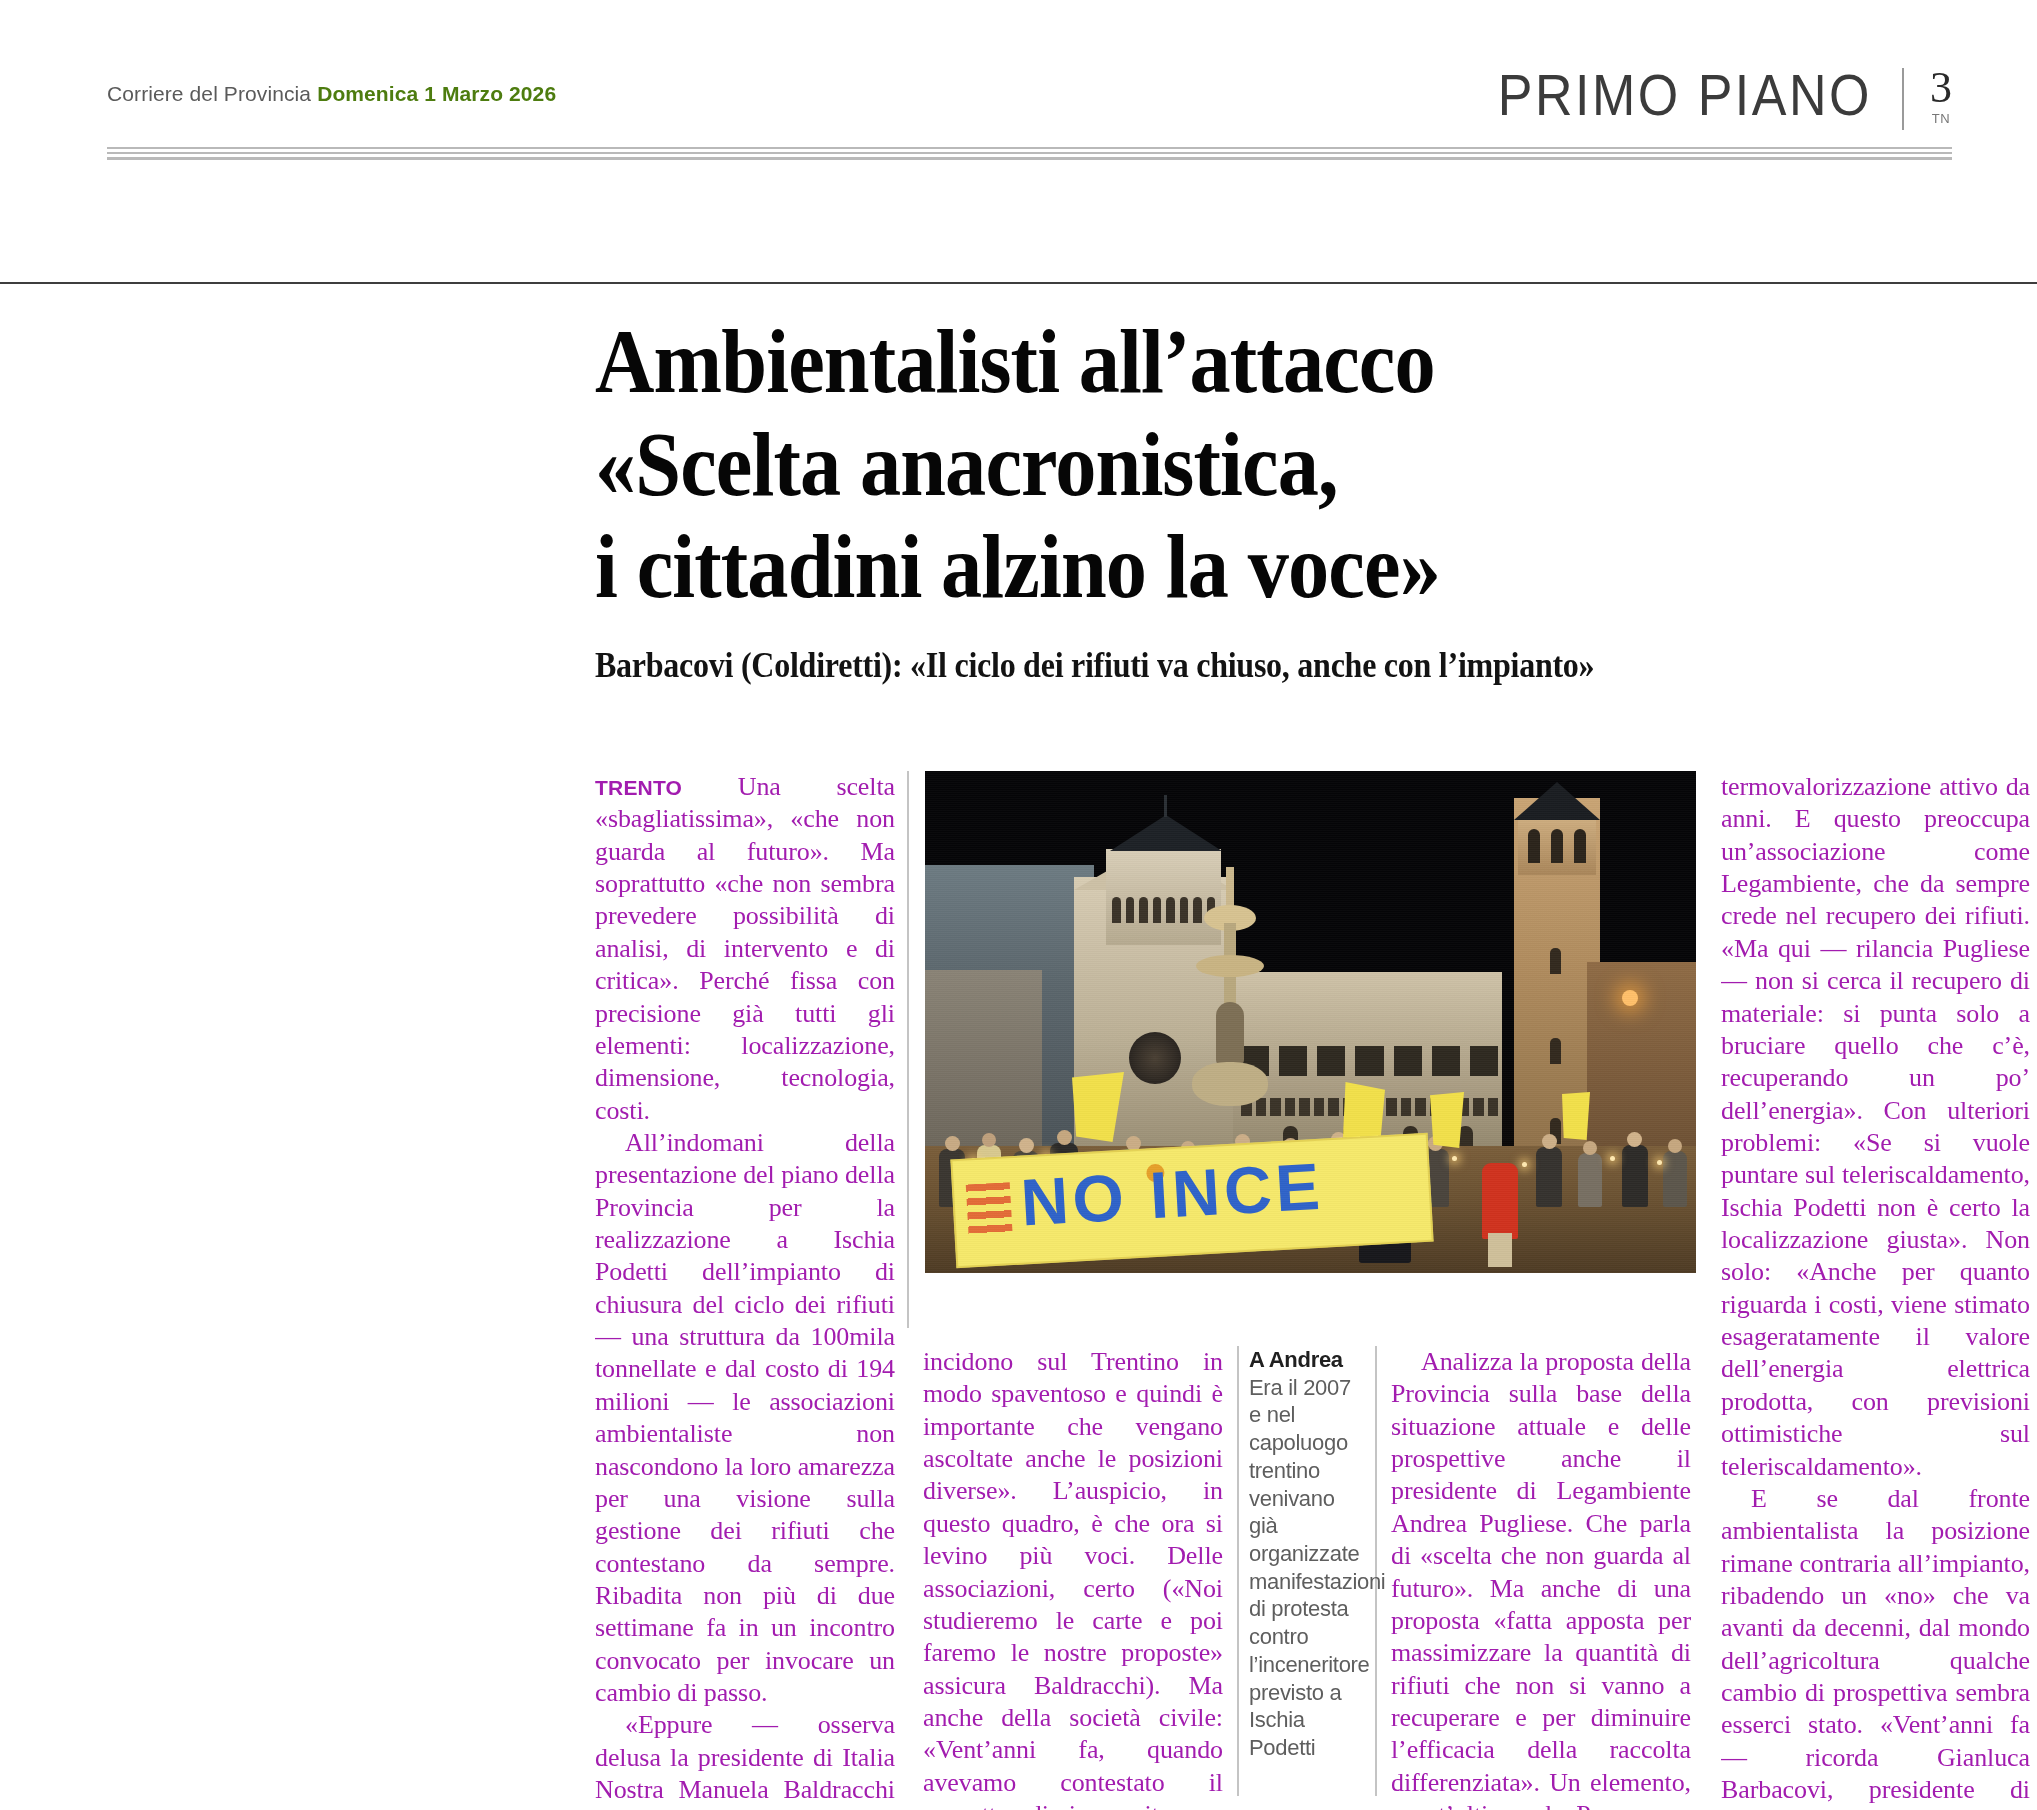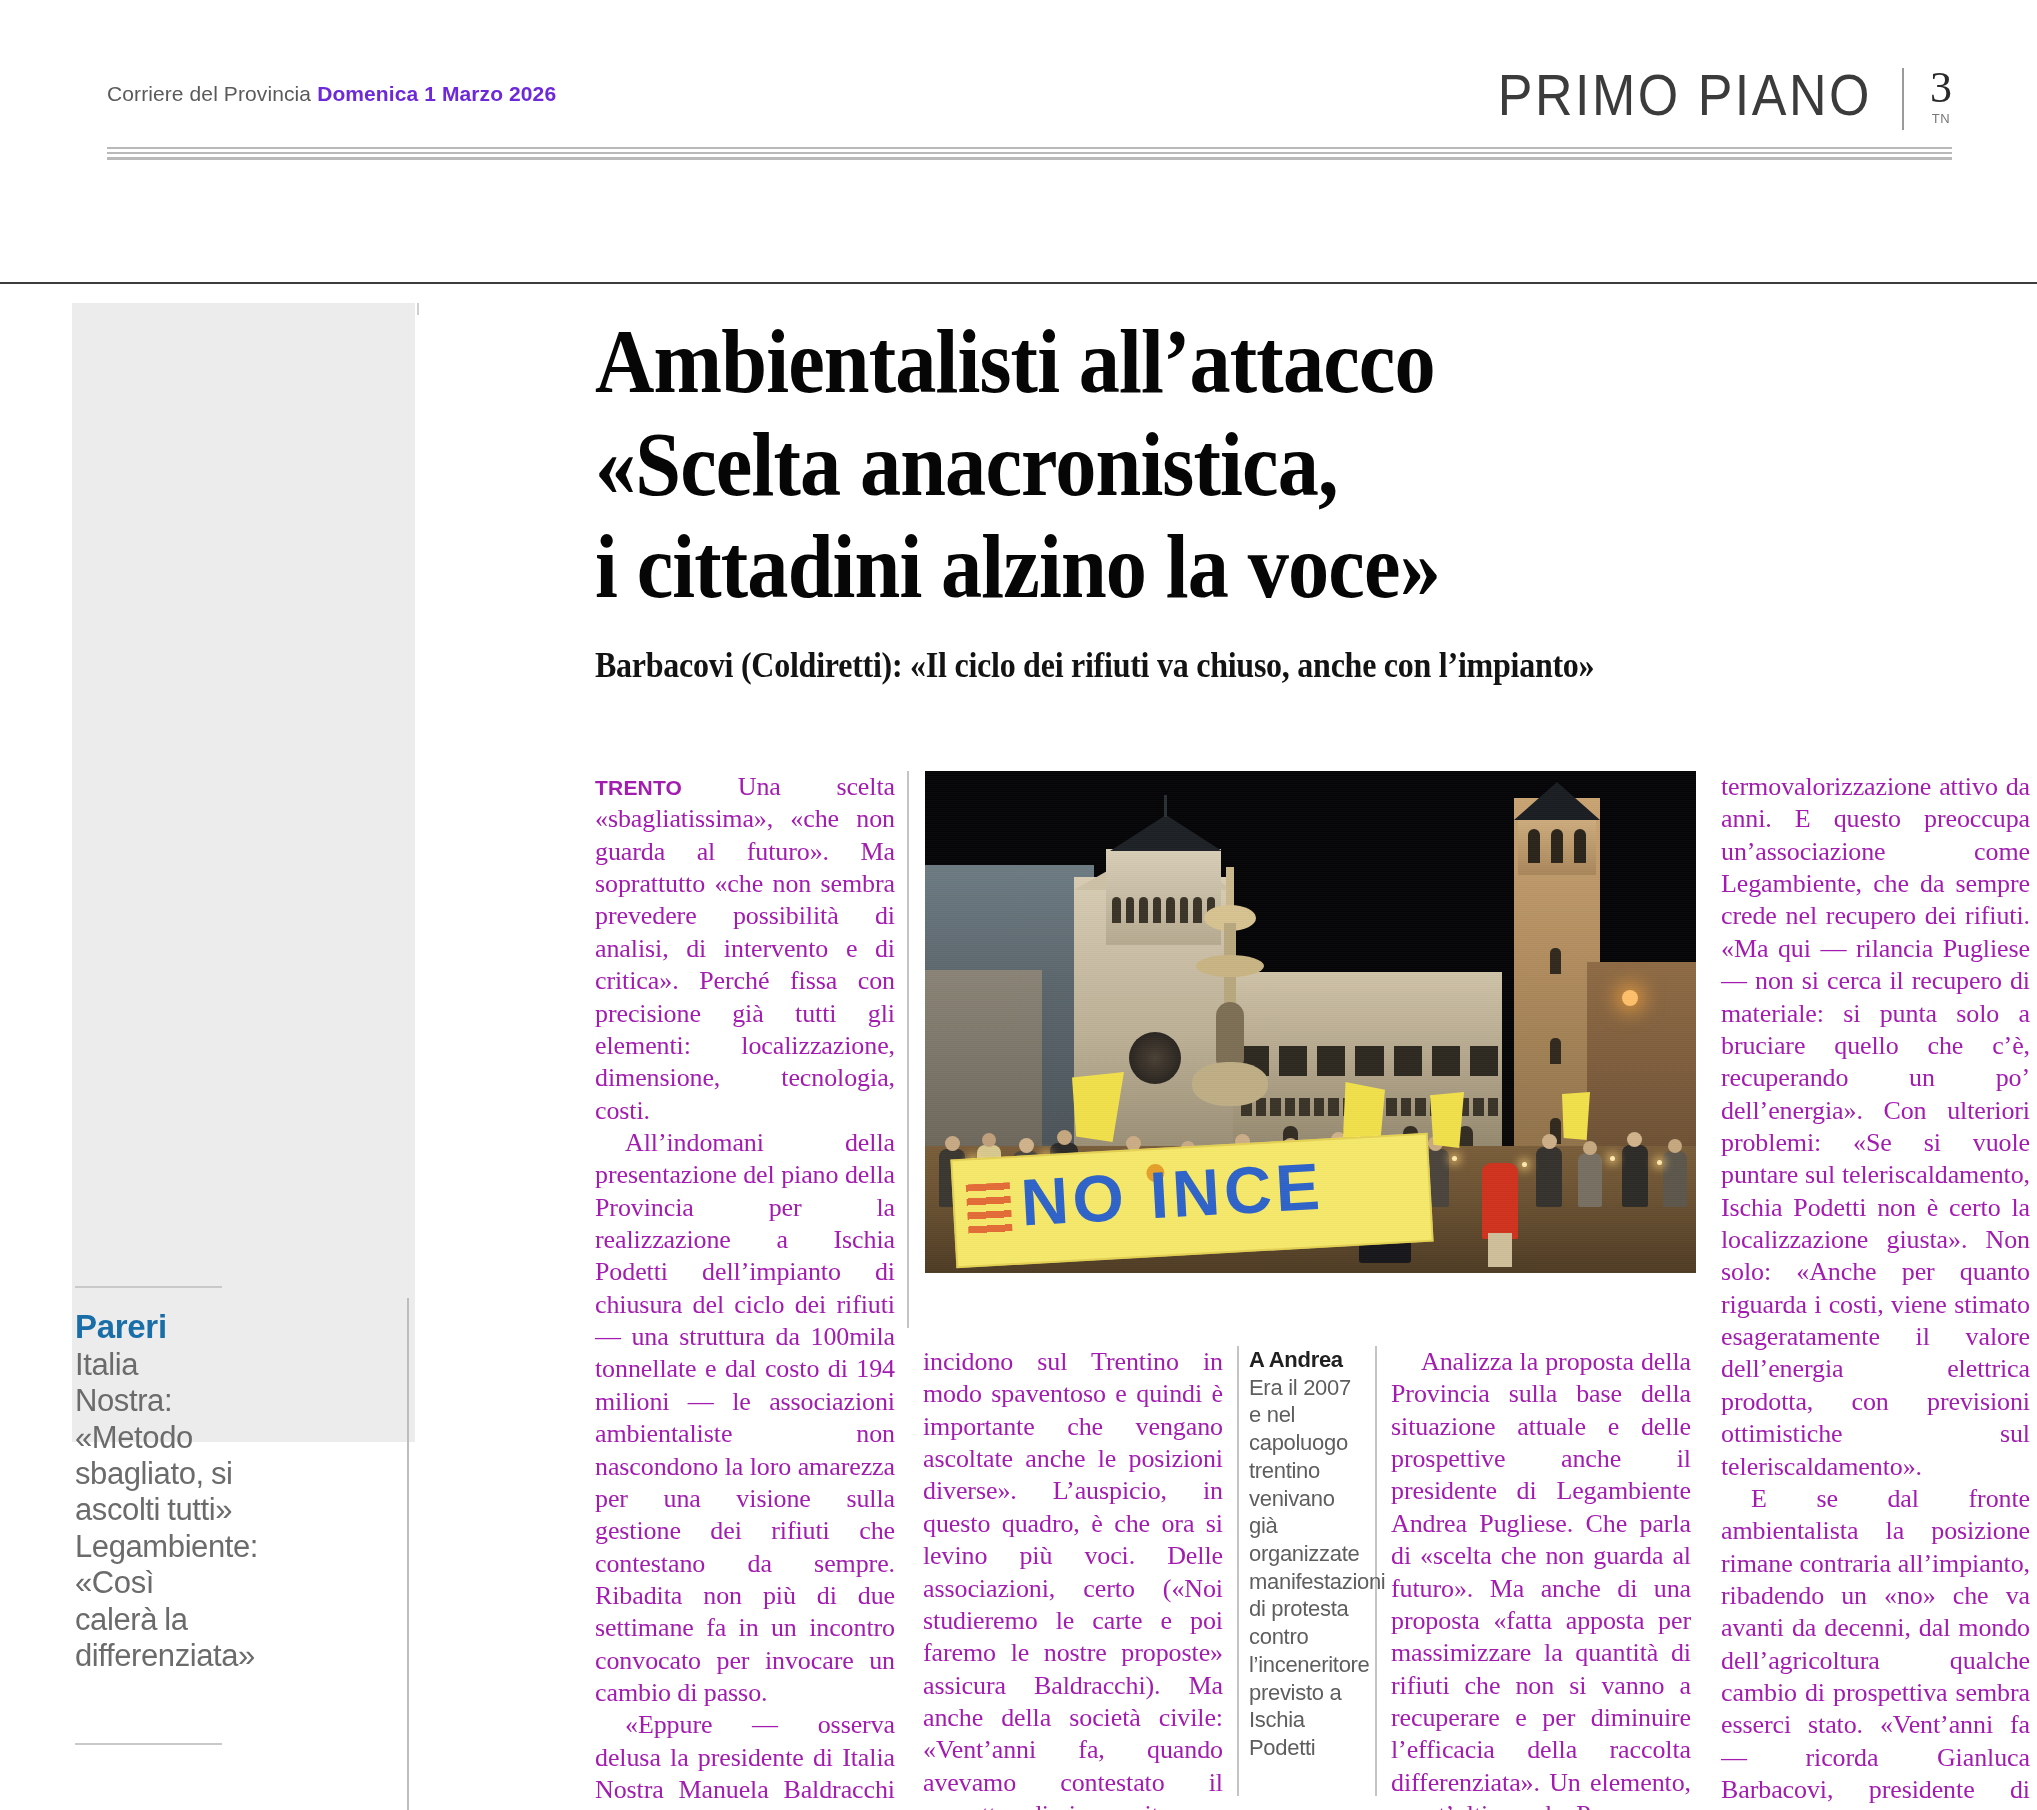--- a/index.html
+++ b/index.html
@@ -15,21 +15,21 @@
   .page { position: absolute; inset: 0; }
 
   
   .masthead { position: absolute; left: 0; top: 0; width: 2038px; height: 169px; }
   .mast-left {
     position: absolute; left: 107px; top: 82px;
     font-family: "Liberation Sans", sans-serif;
     font-size: 21px; letter-spacing: 0.1px; white-space: nowrap;
   }
   .mast-paper { color: #5a5a5a; }
-  .mast-date { color: #6d28d9; font-weight: 700; margin-left: 6px; }
+  .mast-date { color: #4d7c0f; font-weight: 700; margin-left: 6px; }
 
   .mast-right {
     position: absolute; right: 86px; top: 66px;
     display: flex; align-items: flex-start; gap: 0px;
   }
   .section-name {
     font-family: "Liberation Sans", sans-serif;
     font-size: 52px; font-weight: 300; letter-spacing: 2.5px;
     color: #3b3b3b; line-height: 1; white-space: nowrap;
     transform: scaleY(1.12); transform-origin: top right;
@@ -270,32 +270,20 @@
       </div>
     </div>
     <div class="rule-stack">
       <i class="t1"></i>
         <i class="t2"></i>
         <i class="t3"></i>
     </div>
   </div>
   <div class="top-hairline"></div>
 
-  <div class="left-rail">
-    <div class="rail-block">
-      <span class="rail-tick"></span>
-    </div>
-    <div class="pareri-rule-top"></div>
-    <div class="pareri">
-      <div class="pareri-title">Pareri</div>
-      <div class="pareri-body">Italia Nostra: «Metodo sbagliato, si ascolti tutti» Legambiente: «Così calerà la differenziata»</div>
-    </div>
-    <div class="pareri-rule-bot"></div>
-    <div class="rail-divider"></div>
-  </div>
 
   <div class="headline-area">
     <h1 class="headline">
       <span class="hl-line">Ambientalisti all’attacco</span>
       <span class="hl-line">«Scelta anacronistica,</span>
       <span class="hl-line">i cittadini alzino la voce»</span>
     </h1>
     <div class="subhead">Barbacovi (Coldiretti): «Il ciclo dei rifiuti va chiuso, anche con l’impianto»</div>
   </div>
 

